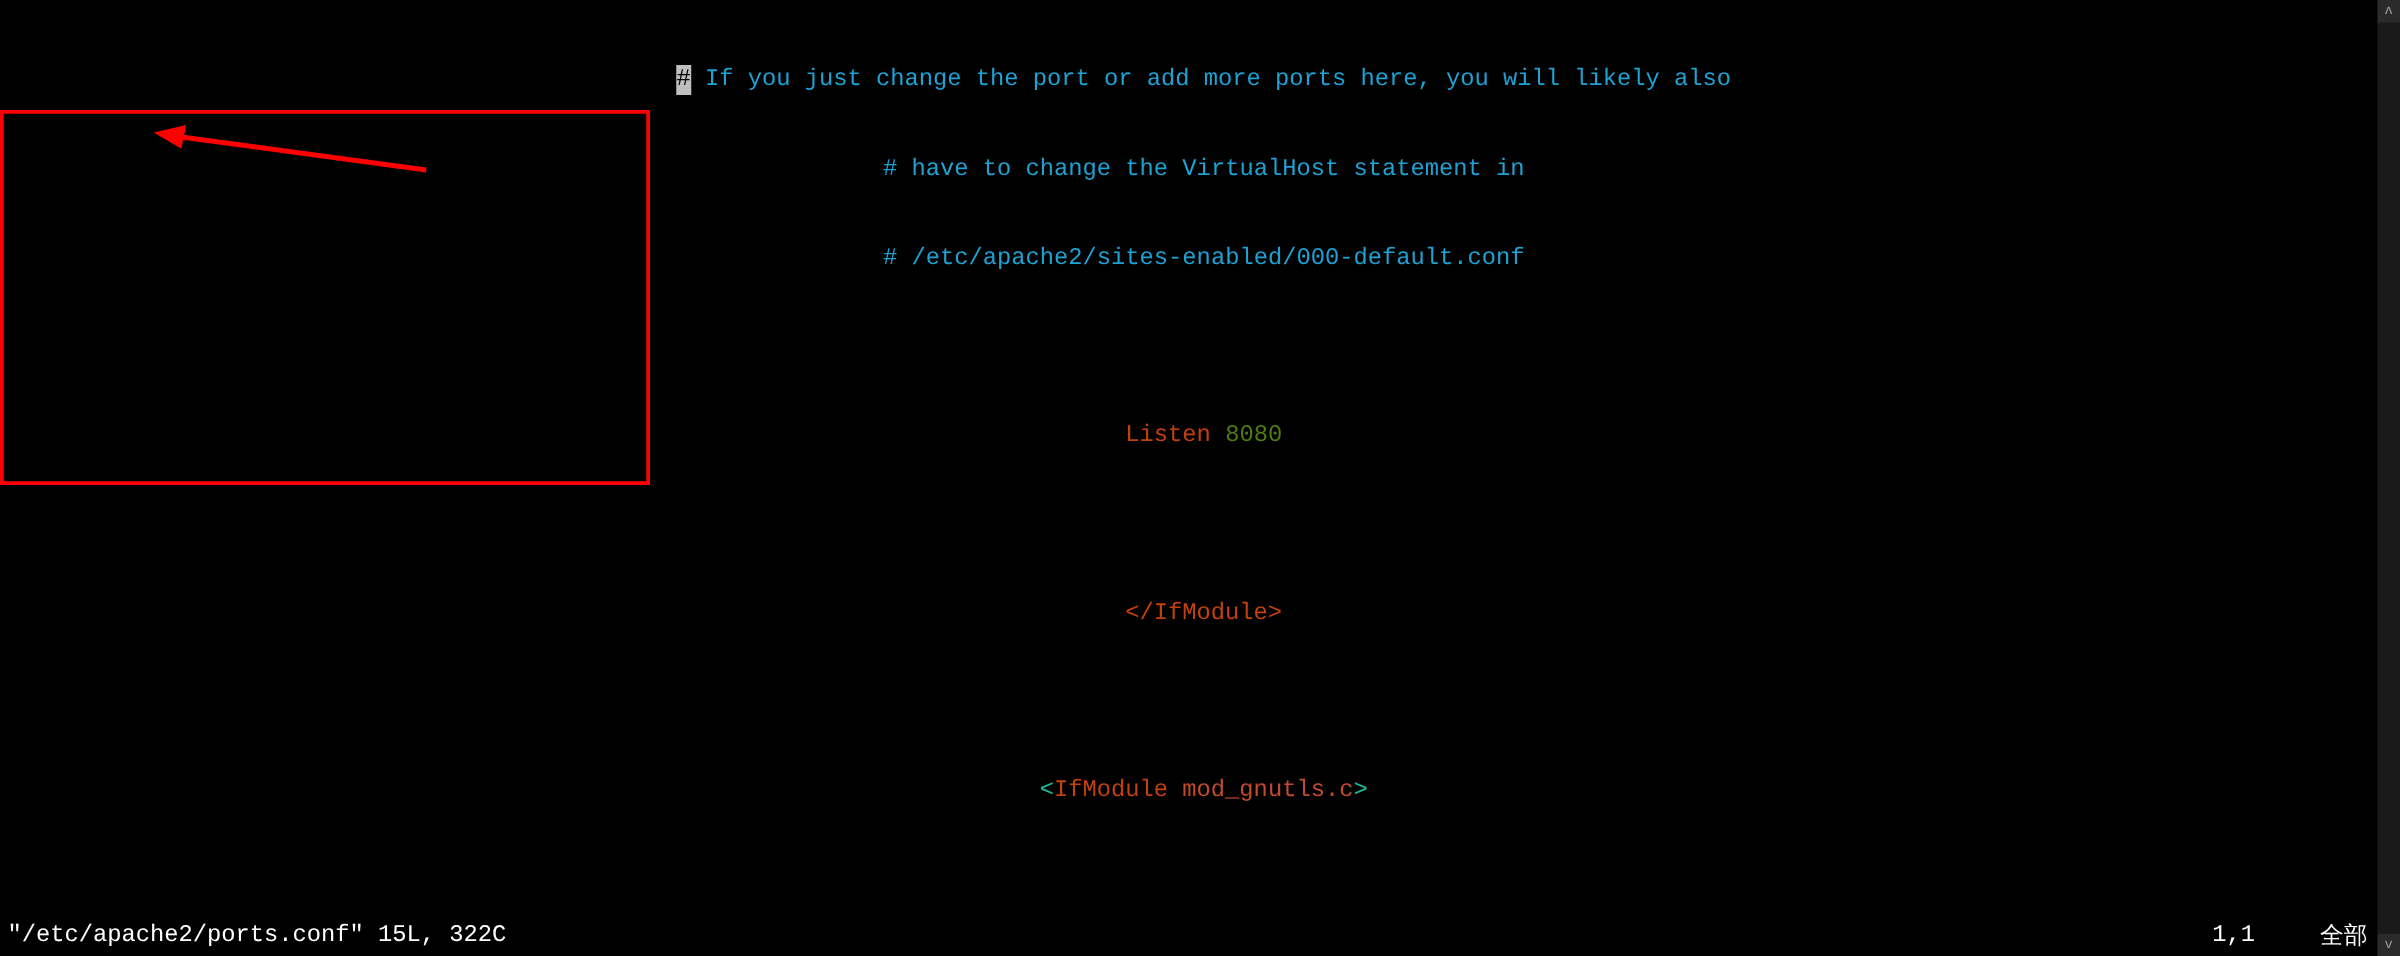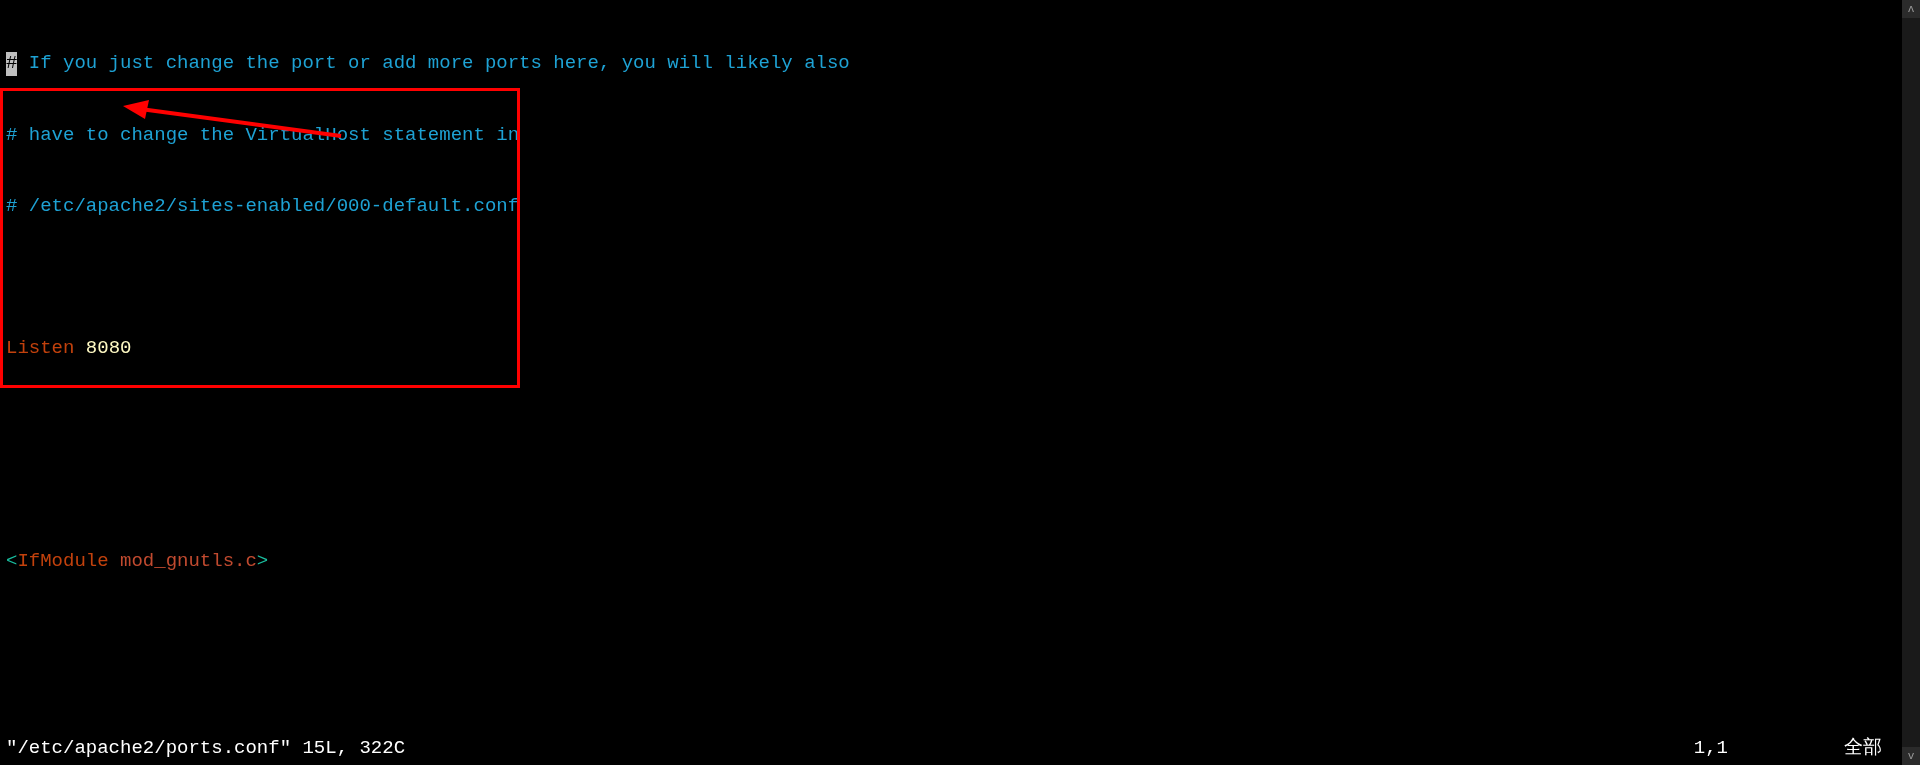--- a/index.html
+++ b/index.html
@@ -13,25 +13,25 @@
     color: #ffffff;
     overflow: hidden;
     position: relative;
   }
   .editor {
     position: absolute;
     top: 0; left: 0; right: 0; bottom: 0;
     padding: 5px 0 0 6px;
     white-space: pre;
   }
-  .line { height: 23.7px; }
+  .line { height: 23.7px; text-align: center; }
   .c-hash    { color: #1ea2d4; }          
   .c-comment { color: #1ea2d4; }          
   .c-dir     { color: #c2410c; }          
-  .c-num     { color: #fef9c3; }          
+  .c-num     { color: #4d7c0f; }          
   .c-tagang  { color: #19bfa0; }          
   .c-modname { color: #c14a2f; }          
   .cursor-block {
     display: inline-block;
     background: #bfbfbf;
     color: #000;
     min-width: 0.57em;
   }
 
   .highlight-box {
@@ -59,22 +59,22 @@
     bottom: 4px;
     height: 24px;
     color: #ffffff;
     font-family: inherit;
     font-size: 19px;
     display: flex;
     align-items: center;
   }
   .status-left  { flex: 0 0 auto; }
   .status-mid   { flex: 1 1 auto; }
-  .status-pos   { flex: 0 0 auto; margin-right: 116px; }
-  .status-right { flex: 0 0 auto; margin-right: 38px; font-family: Liberation Mono, monospace; }
+  .status-pos   { flex: 0 0 auto; margin-right: 52px; }
+  .status-right { flex: 0 0 auto; margin-right: 26px; font-family: Liberation Sans, sans-serif; }
 
   .scrollbar-track {
     position: absolute;
     top: 0;
     right: 0;
     width: 18px;
     height: 100%;
     background: #1a1a1a;
   }
   .scrollbar-arrow {
@@ -95,20 +95,21 @@
 </head>
 <body>
 
 <div class="editor">
   <div class="line"><span class="cursor-block">#</span><span class="c-comment"> If you just change the port or add more ports here, you will likely also</span></div>
   <div class="line"><span class="c-hash">#</span><span class="c-comment"> have to change the VirtualHost statement in</span></div>
   <div class="line"><span class="c-hash">#</span><span class="c-comment"> /etc/apache2/sites-enabled/000-default.conf</span></div>
   <div class="line"></div>
   <div class="line"><span class="c-dir">Listen</span><span class="c-num"> </span><span class="c-num">8080</span></div>
   <div class="line"></div>
+  <div class="line"><span class="c-dir">&lt;/IfModule&gt;</span></div>
   <div class="line"></div>
   <div class="line"><span class="c-tagang">&lt;</span><span class="c-dir">IfModule</span><span> </span><span class="c-modname">mod_gnutls.c</span><span class="c-tagang">&gt;</span></div>
   
   
   
   
   
   
   
   

